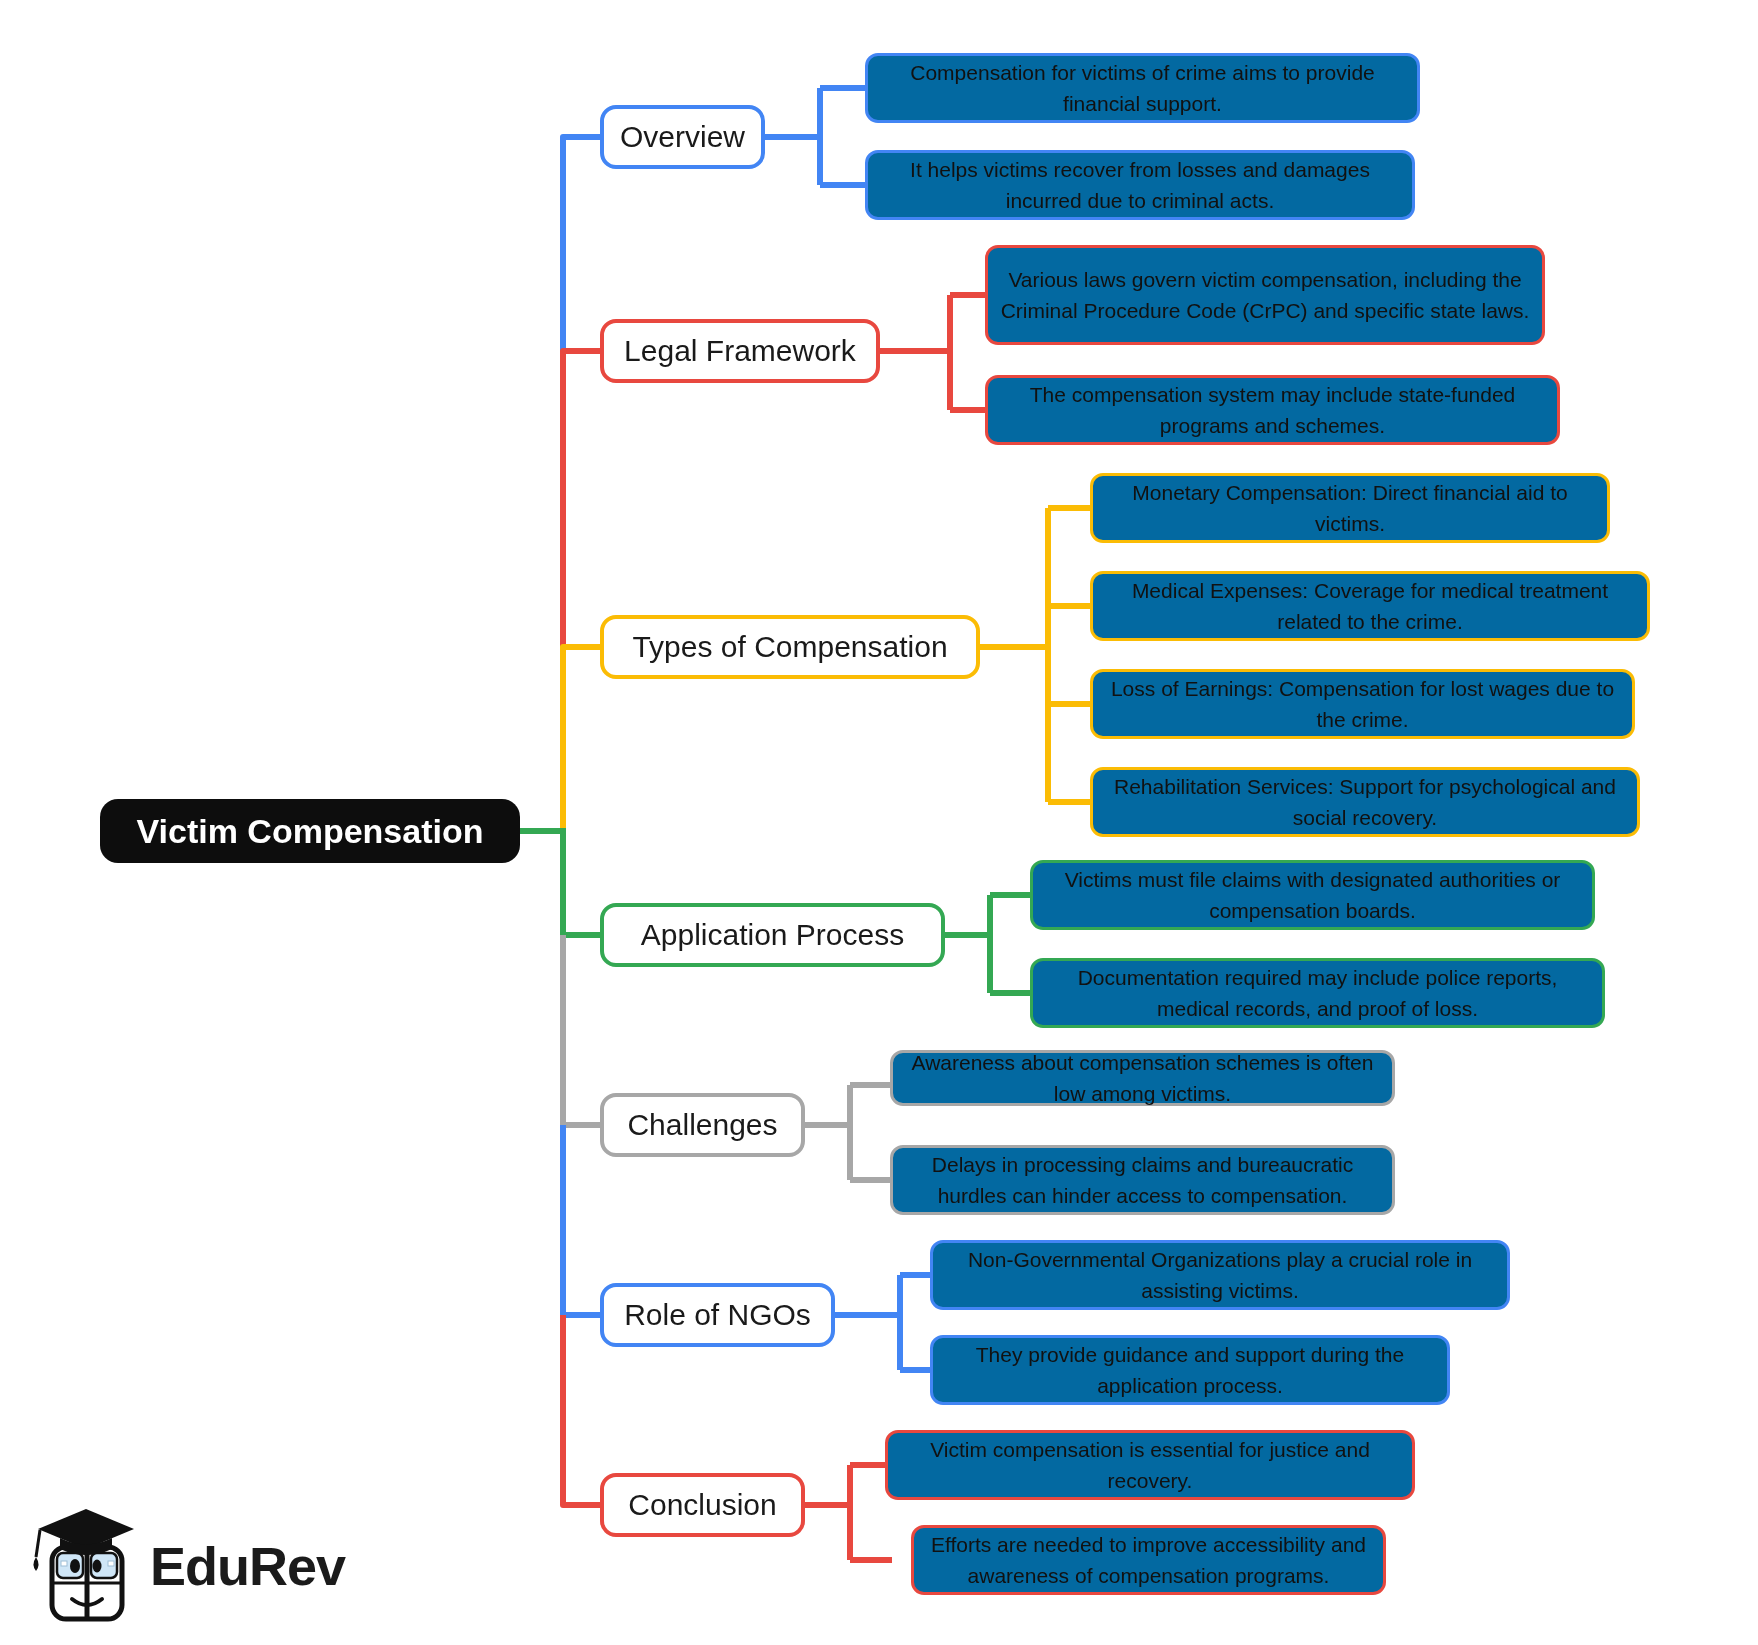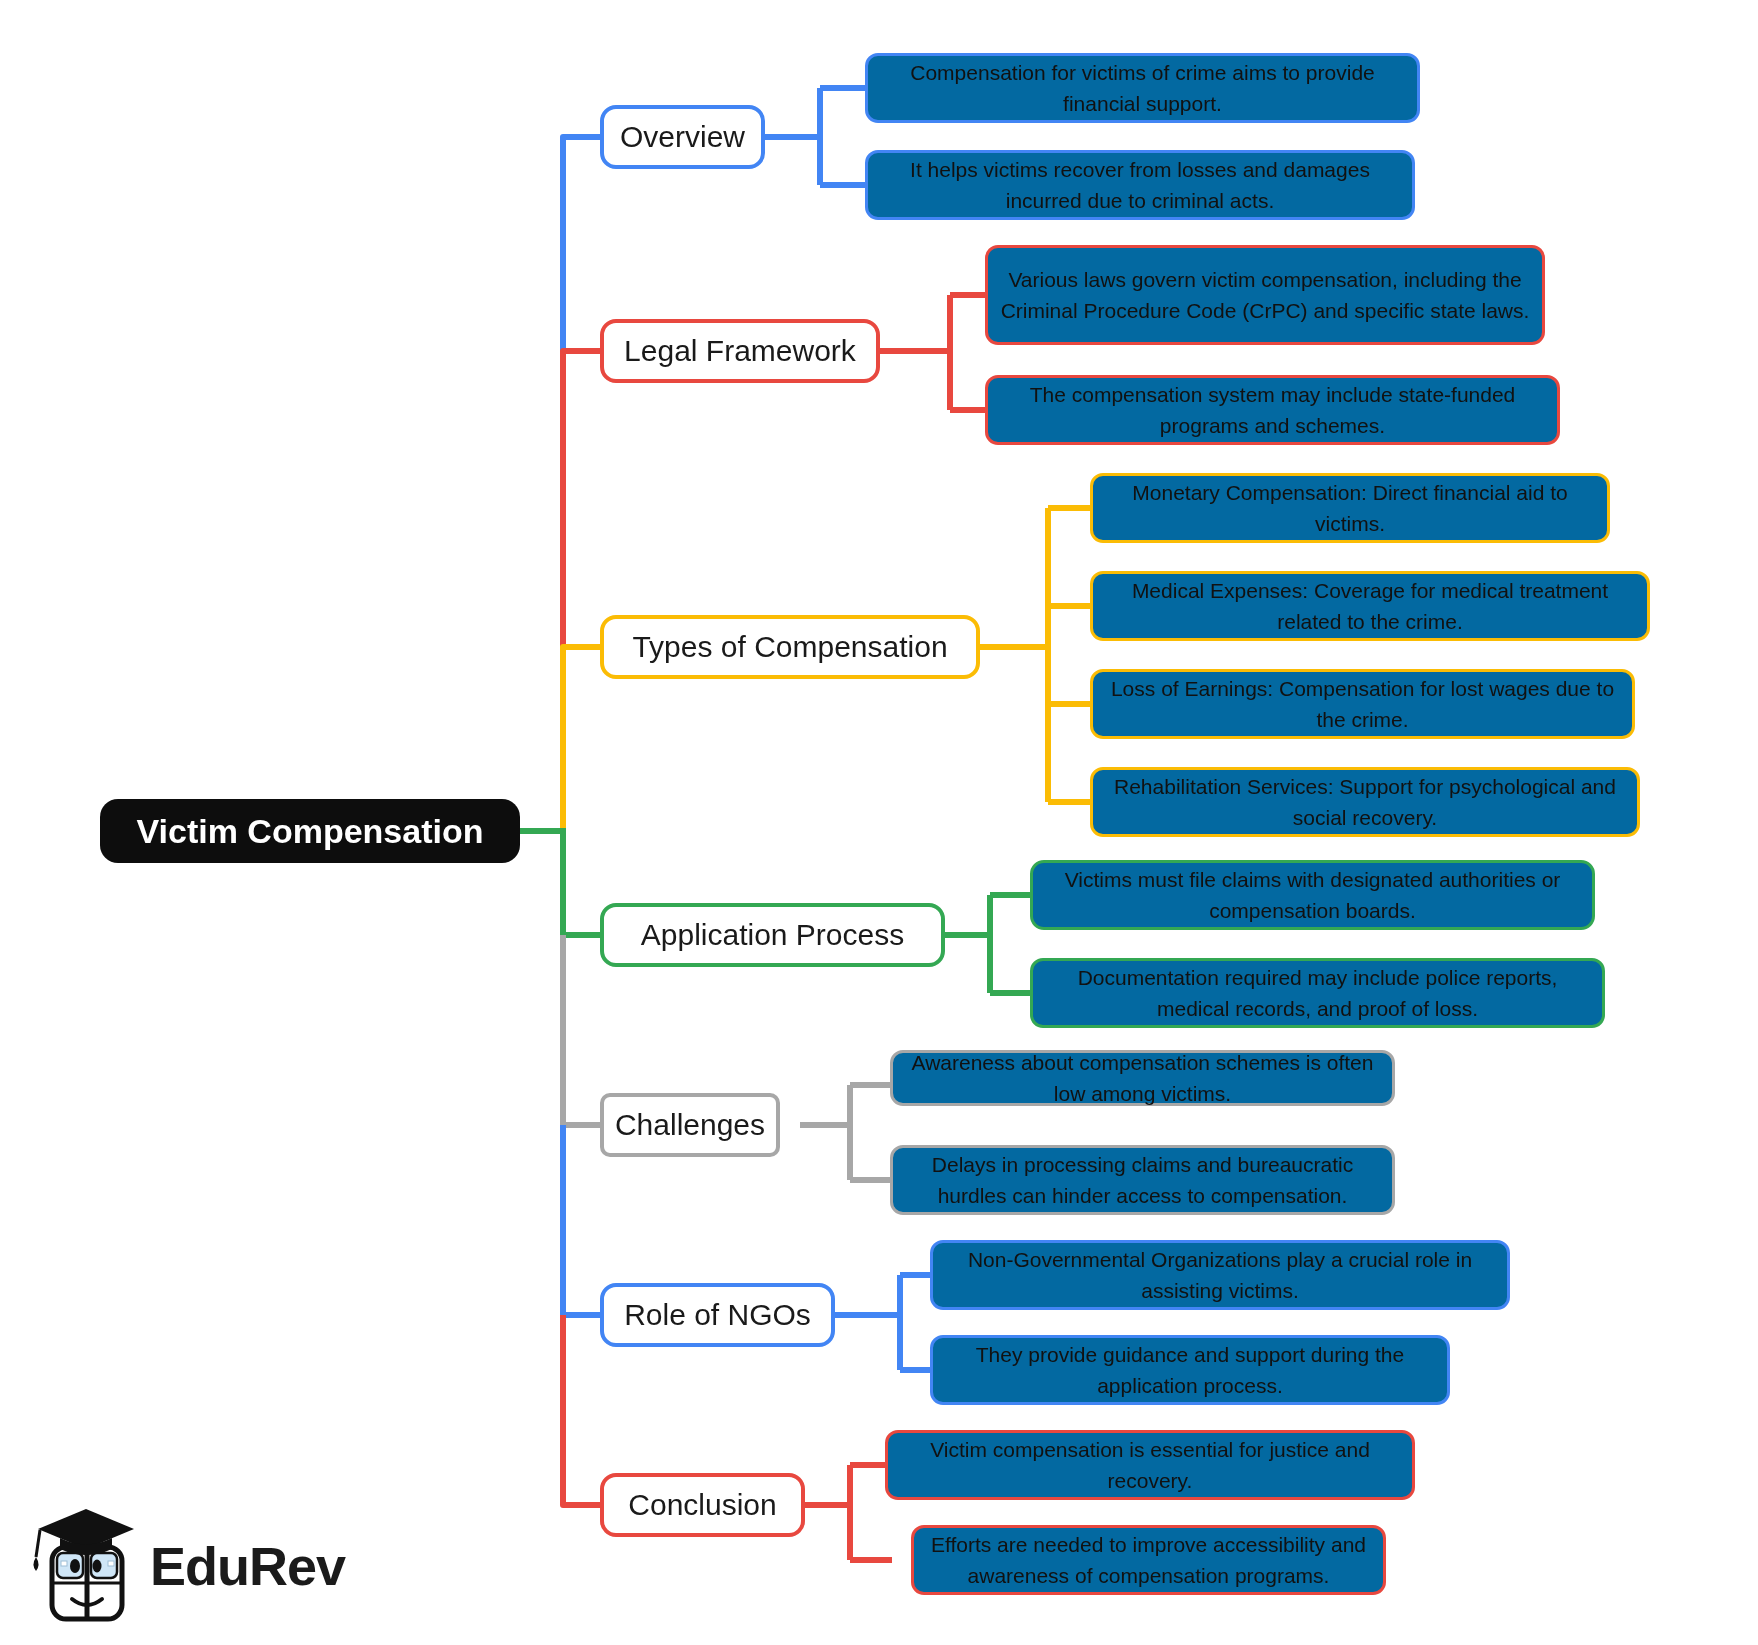--- a/index.html
+++ b/index.html
@@ -94,26 +94,26 @@
   <div>
     <div class="node-box" style="left: 600px; top: 615px; width: 380px; height: 64px; border-color: rgb(251, 188, 5);">Types of Compensation</div>
     <div class="child-box" style="left: 1090px; top: 473px; width: 520px; height: 70px; border-color: rgb(251, 188, 5);">Monetary Compensation: Direct financial aid to victims.</div>
     <div class="child-box" style="left: 1090px; top: 571px; width: 560px; height: 70px; border-color: rgb(251, 188, 5);">Medical Expenses: Coverage for medical treatment related to the crime.</div>
     <div class="child-box" style="left: 1090px; top: 669px; width: 545px; height: 70px; border-color: rgb(251, 188, 5);">Loss of Earnings: Compensation for lost wages due to the crime.</div>
     <div class="child-box" style="left: 1090px; top: 767px; width: 550px; height: 70px; border-color: rgb(251, 188, 5);">Rehabilitation Services: Support for psychological and social recovery.</div>
   </div>
 
   <div>
     <div class="node-box" style="left: 600px; top: 903px; width: 345px; height: 64px; border-color: rgb(52, 168, 83);">Application Process</div>
-    <div class="child-box" style="left: 1030px; top: 860px; width: 565px; height: 70px; border-color: rgb(52, 168, 83); border-radius: 14px;">Victims must file claims with designated authorities or compensation boards.</div>
+    <div class="child-box" style="left: 1030px; top: 860px; width: 565px; height: 70px; border-color: rgb(52, 168, 83);">Victims must file claims with designated authorities or compensation boards.</div>
     <div class="child-box" style="left: 1030px; top: 958px; width: 575px; height: 70px; border-color: rgb(52, 168, 83);">Documentation required may include police reports, medical records, and proof of loss.</div>
   </div>
 
   <div>
-    <div class="node-box" style="left: 600px; top: 1093px; width: 180px; height: 64px; border-color: rgb(167, 167, 167); border-radius: 10px;">Challenges</div>
+    <div class="node-box" style="left: 600px; top: 1093px; width: 205px; height: 64px; border-color: rgb(167, 167, 167);">Challenges</div>
     <div class="child-box" style="left: 890px; top: 1050px; width: 505px; height: 56px; border-color: rgb(167, 167, 167);">Awareness about compensation schemes is often low among victims.</div>
     <div class="child-box" style="left: 890px; top: 1145px; width: 505px; height: 70px; border-color: rgb(167, 167, 167);">Delays in processing claims and bureaucratic hurdles can hinder access to compensation.</div>
   </div>
 
   <div>
     <div class="node-box" style="left: 600px; top: 1283px; width: 235px; height: 64px; border-color: rgb(66, 133, 244);">Role of NGOs</div>
     <div class="child-box" style="left: 930px; top: 1240px; width: 580px; height: 70px; border-color: rgb(66, 133, 244);">Non-Governmental Organizations play a crucial role in assisting victims.</div>
     <div class="child-box" style="left: 930px; top: 1335px; width: 520px; height: 70px; border-color: rgb(66, 133, 244);">They provide guidance and support during the application process.</div>
   </div>
 

